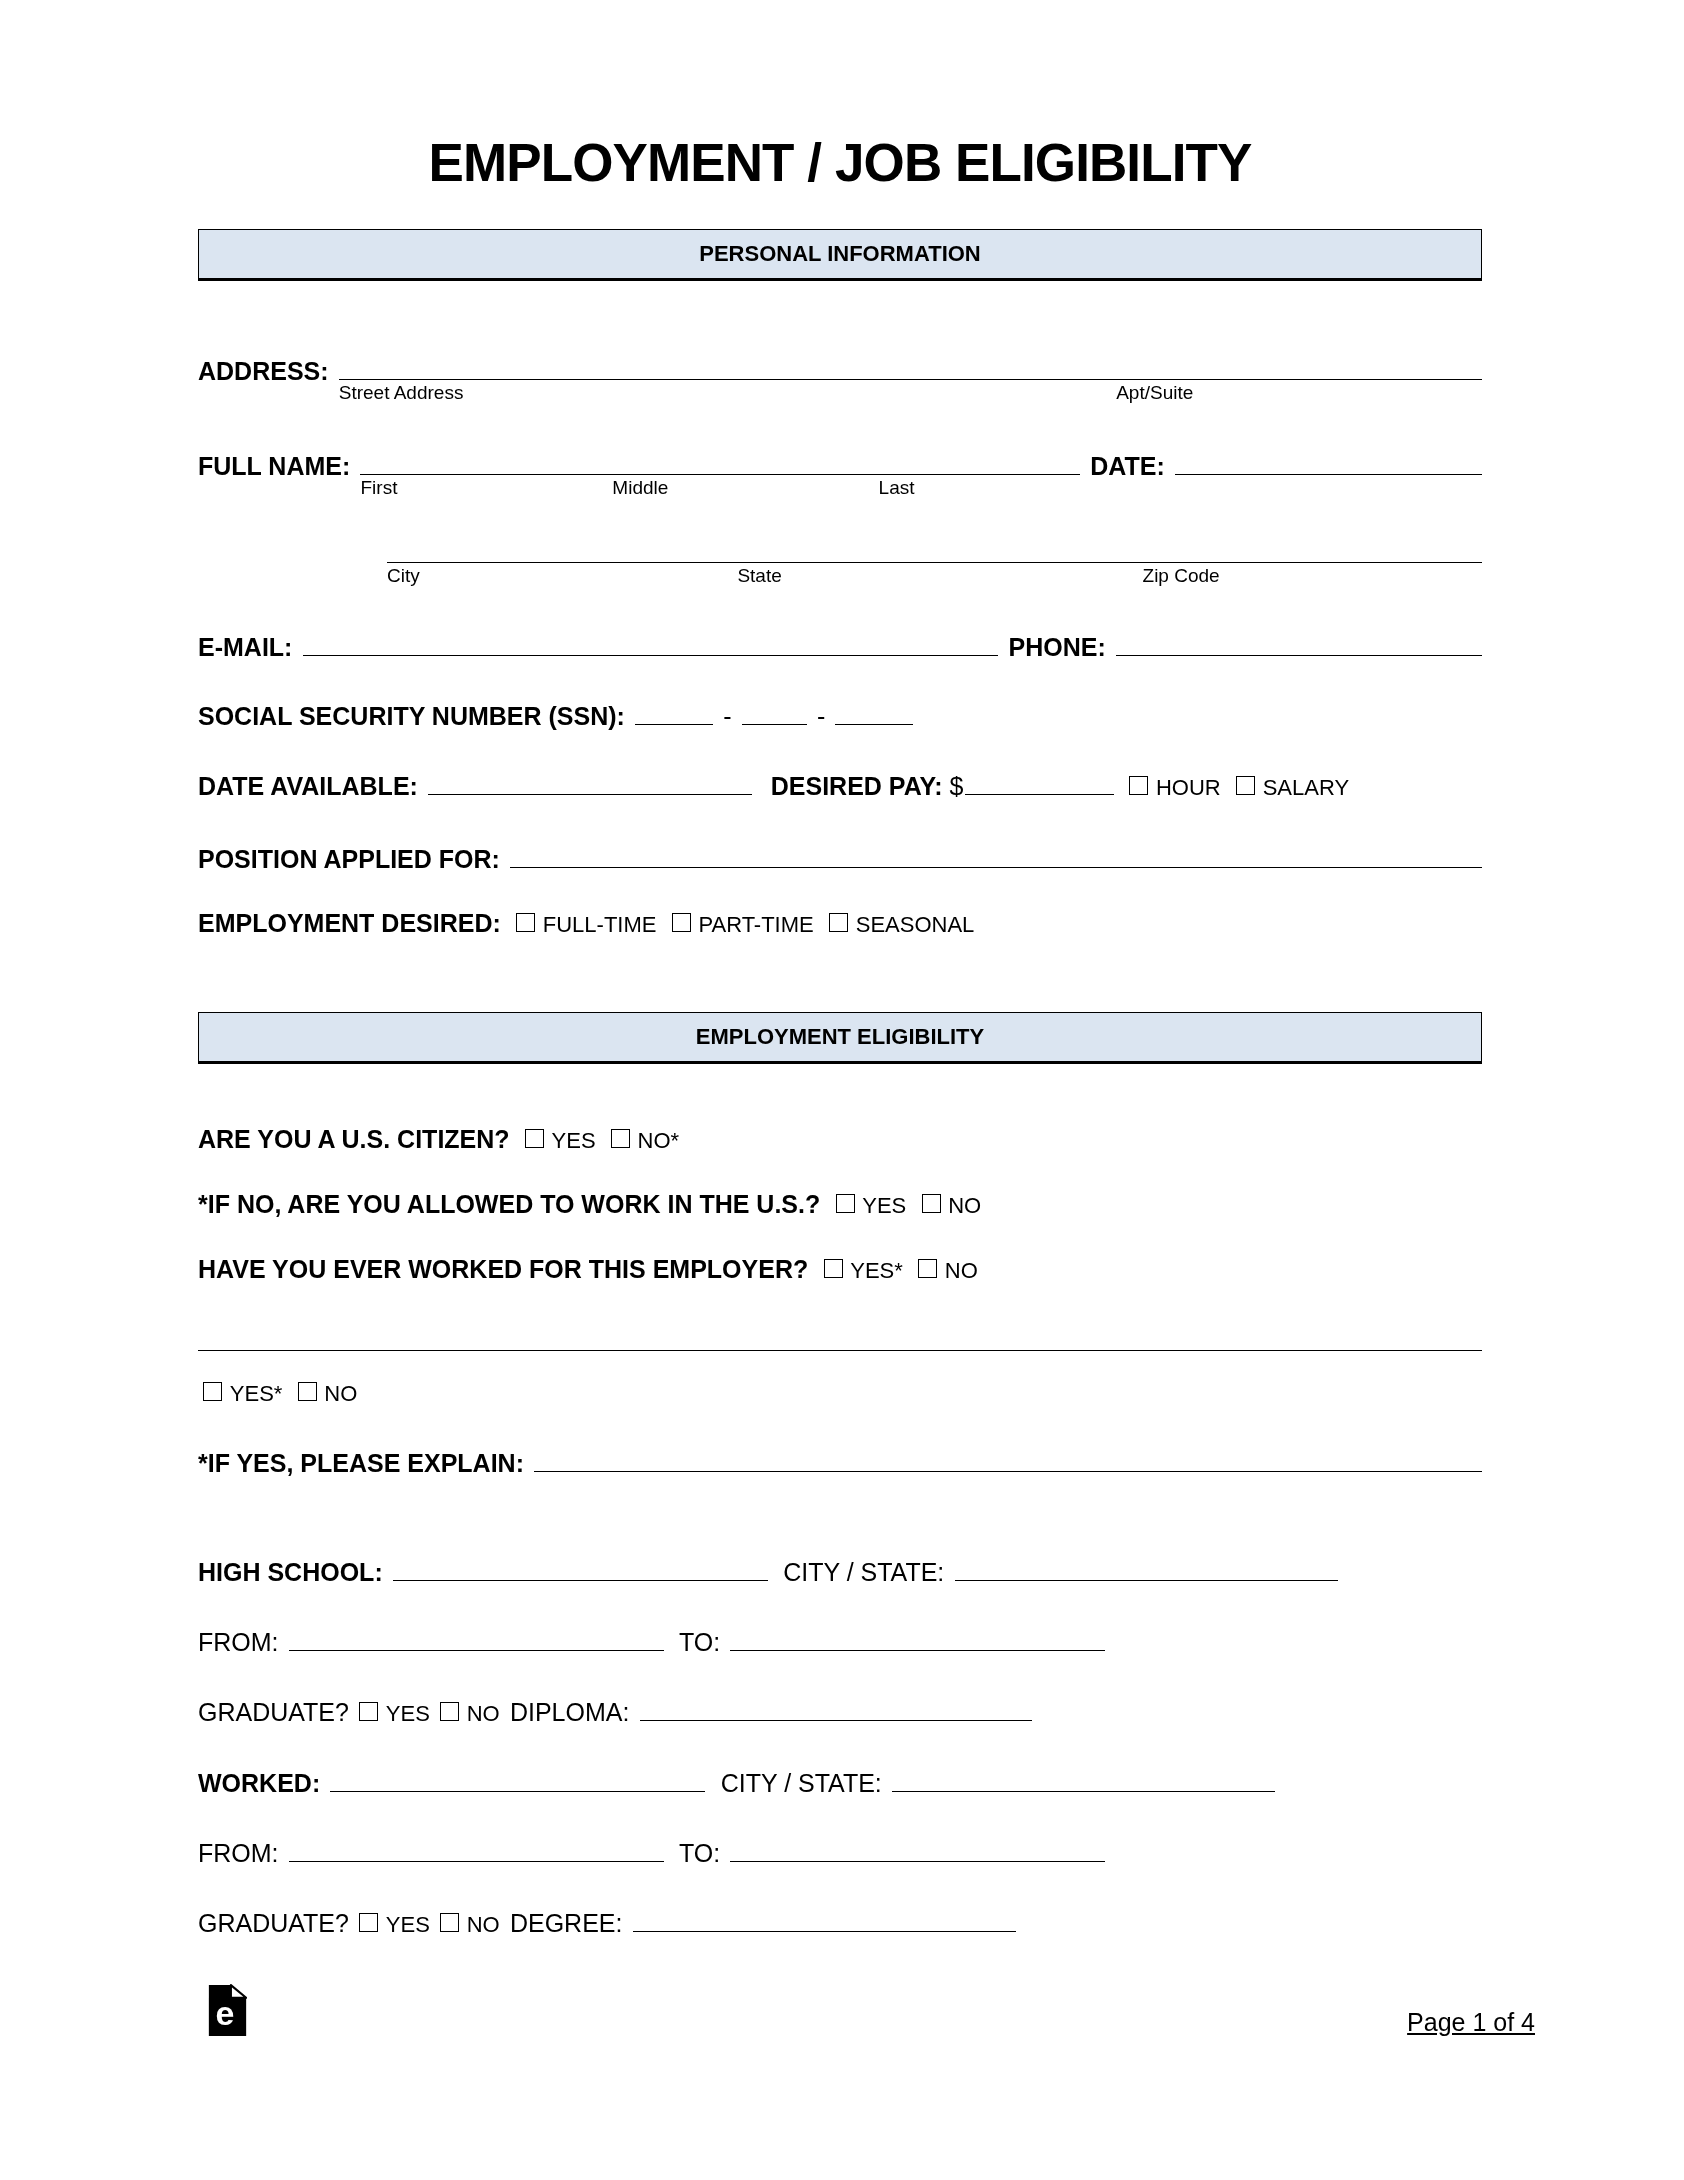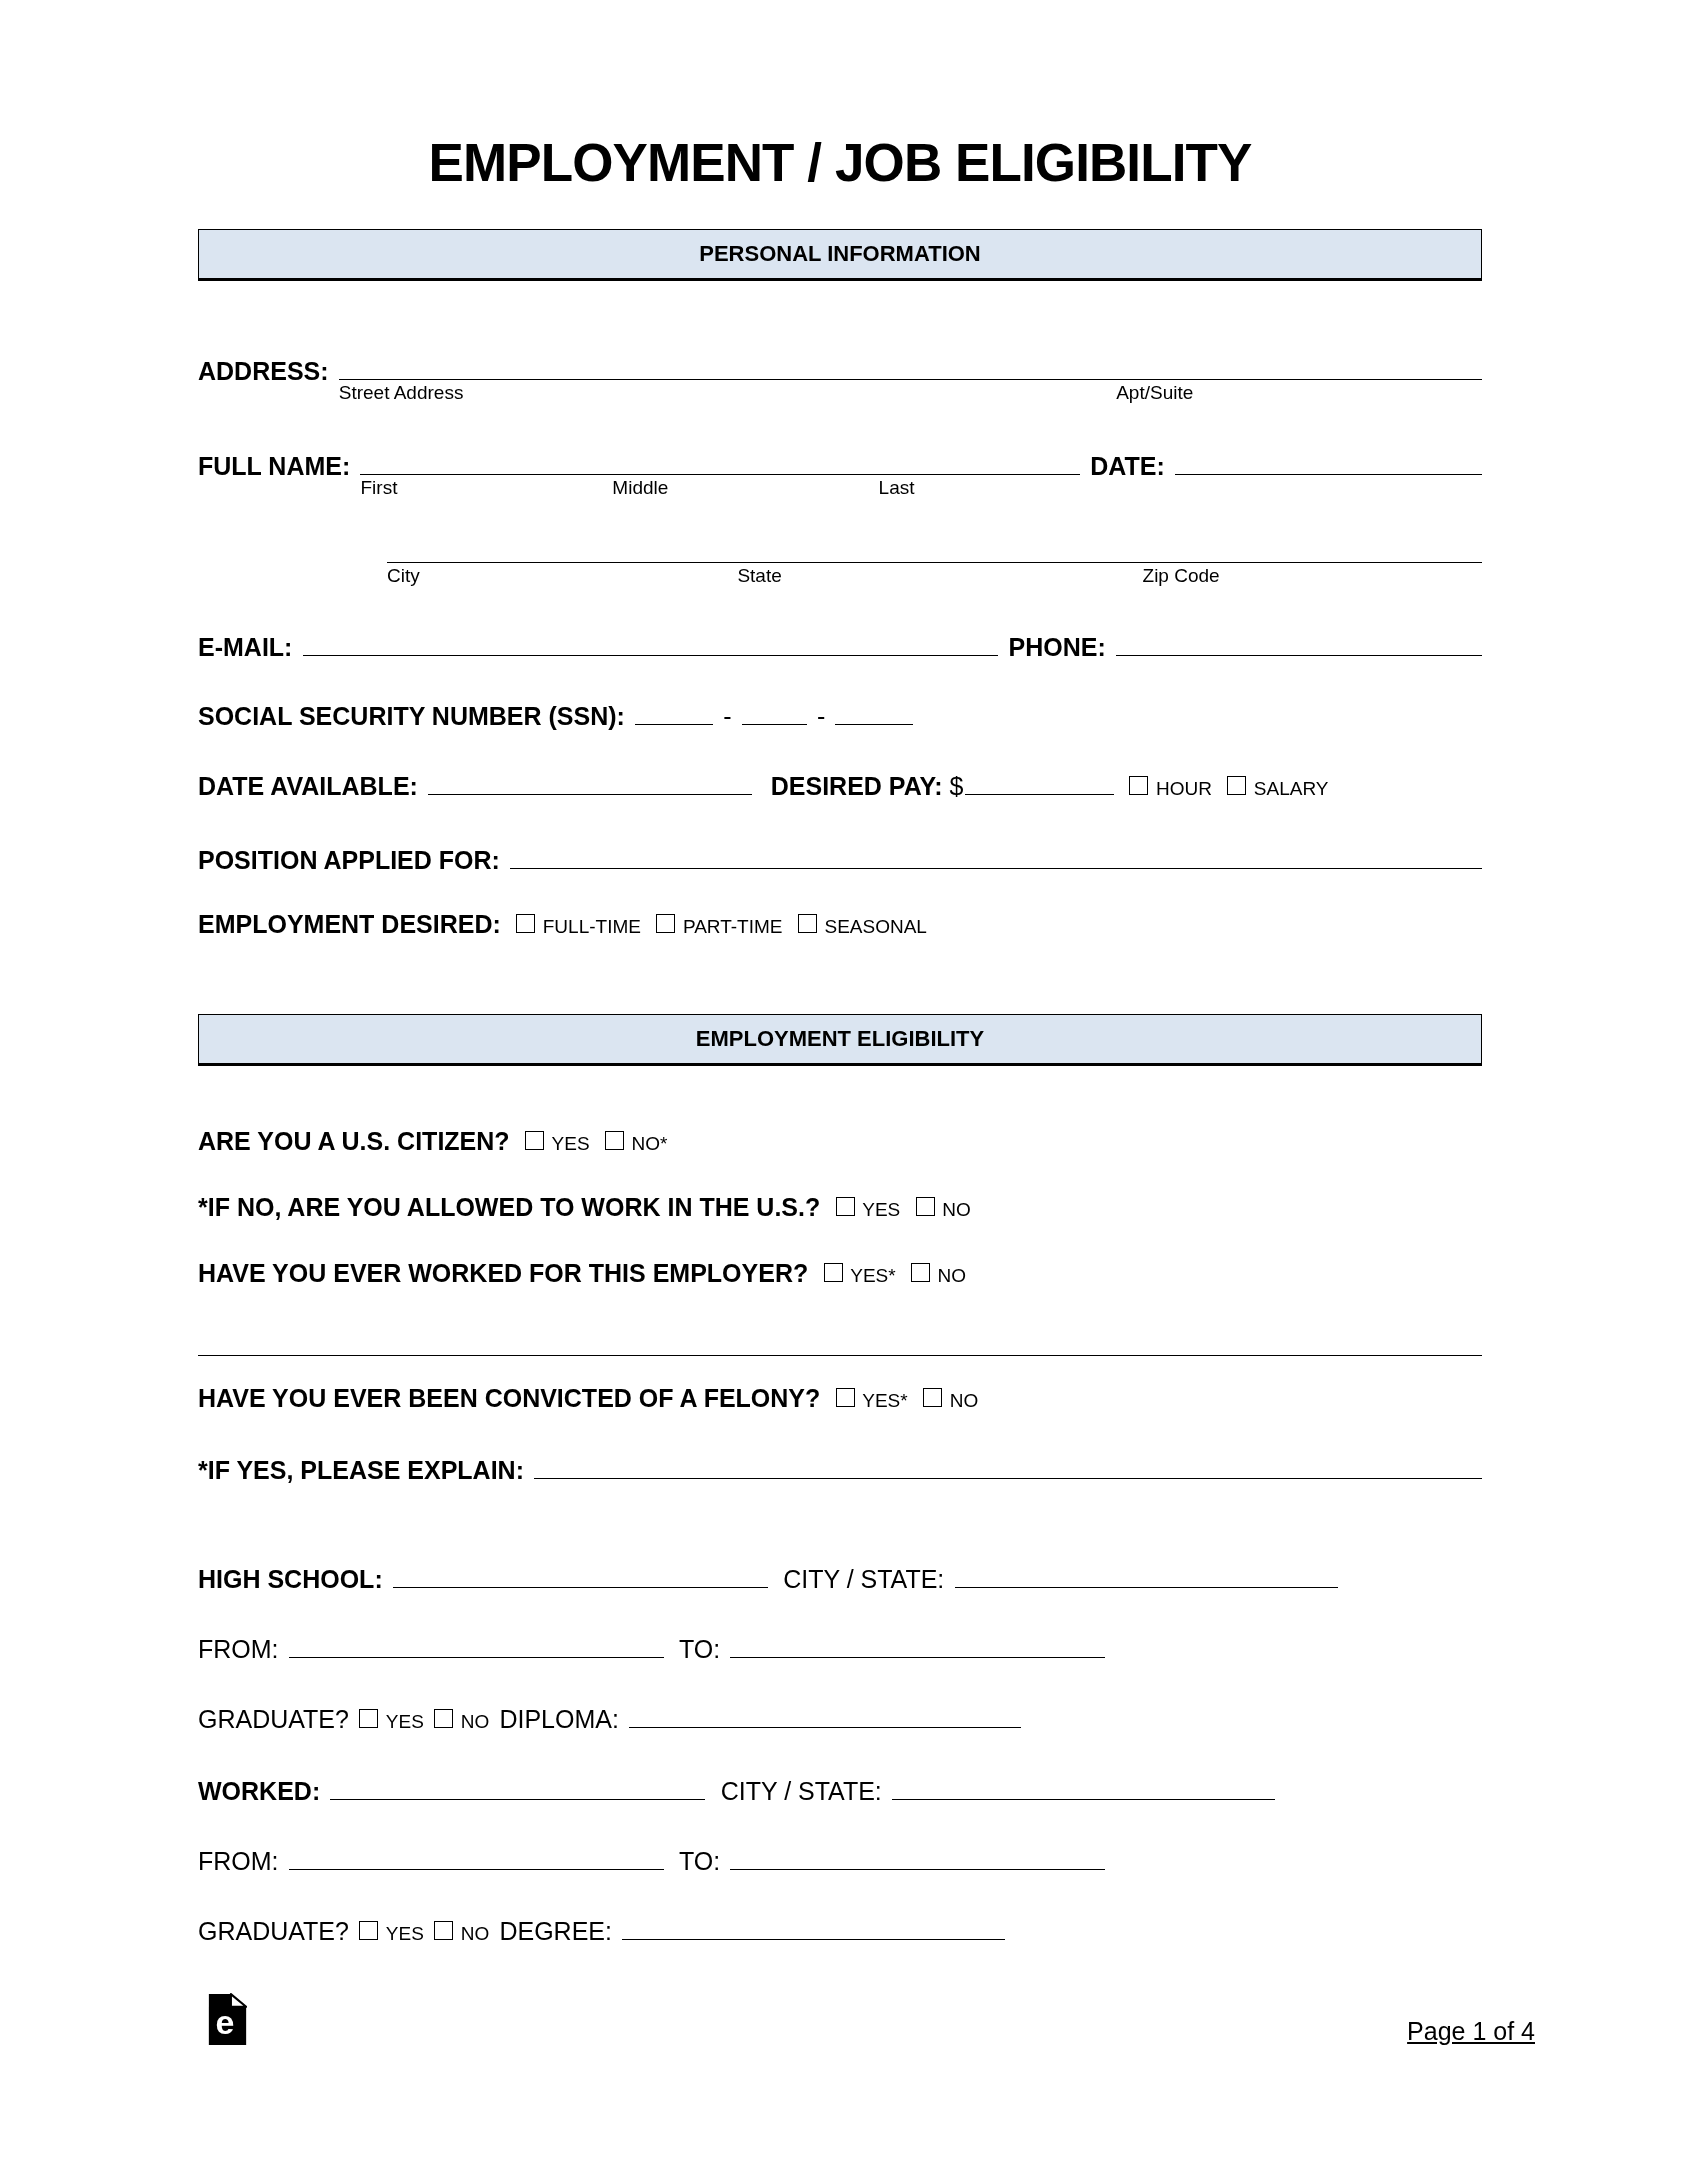--- a/index.html
+++ b/index.html
@@ -38,21 +38,21 @@
   .sub {
     position:absolute; top:0; font-size:19px; font-weight:400; line-height:1;
     white-space:nowrap; color:#000;
   }
 
   .opt { display:inline-flex; align-items:baseline; column-gap:7.7px; margin-left:5.1px; }
   .cb {
     width:17px; height:17px; border:1.7px solid #000; display:inline-block;
     flex:none; background:#fff;
   }
-  .opt-label { font-size:19px; font-weight:400; }
+  .opt-label { font-size:22px; font-weight:400; }
 
   .footer { display:flex; justify-content:space-between; align-items:flex-end; margin-top:44px; }
   .logo { display:block; margin-left:10.2px; }
   .page-num { font-size:25px; font-weight:400; margin-right:-53px; line-height:1.1;text-decoration:underline; }
 </style>
 </head>
 <body>
 
 <div class="page">
   <div class="content">
@@ -187,21 +187,20 @@
         <span class="cb"></span>
         <span class="opt-label">NO</span>
       </span>
     </div>
 
     <div class="row" style="margin-top:35px">
       <span class="line fill"></span>
     </div>
 
     <div class="row" style="margin-top:33px">
-      <span>HAVE YOU EVER BEEN CONVICTED OF A FELONY?</span>
       <span class="opt">
         <span class="cb"></span>
         <span class="opt-label">YES*</span>
       </span>
       <span class="opt">
         <span class="cb"></span>
         <span class="opt-label">NO</span>
       </span>
     </div>
 

